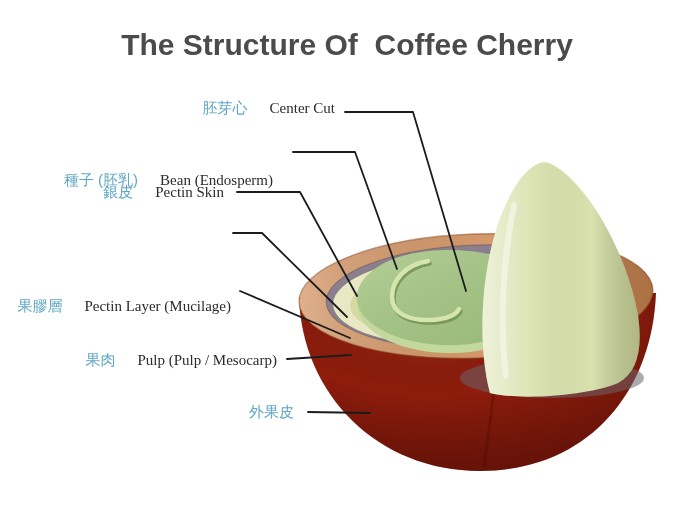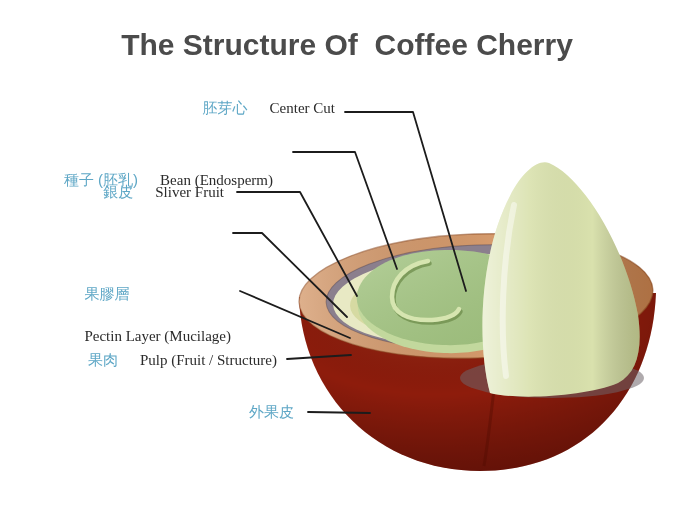--- a/index.html
+++ b/index.html
@@ -98,27 +98,27 @@
   <div class="label" style="right:359px; top:98px;">
     <span class="zh">胚芽心</span>
     <span class="en">Center Cut</span>
   </div>
   <div class="label" style="right:421px; top:142px;margin-top:28px;">
     <span class="zh">種子 (胚乳)</span>
     <span class="en">Bean (Endosperm)</span>
   </div>
   <div class="label" style="right:470px; top:182px;">
     <span class="zh">銀皮</span>
-    <span class="en">Sliver Fruit</span>
+    <span class="en">Pectin Skin</span>
   </div>
-  <div class="label" style="right:463px; top:284px;flex-direction:column;">
+  <div class="label" style="right:463px; top:296px;">
     <span class="zh">果膠層</span>
     <span class="en">Pectin Layer (Mucilage)</span>
   </div>
   <div class="label" style="right:417px; top:350px;">
     <span class="zh">果肉</span>
-    <span class="en">Pulp (Fruit / Structure)</span>
+    <span class="en">Pulp (Pulp / Mesocarp)</span>
   </div>
   <div class="label" style="right:400px; top:402px;">
     <span class="zh">外果皮</span>
   </div>
 
 </div>
 
 </body></html>

